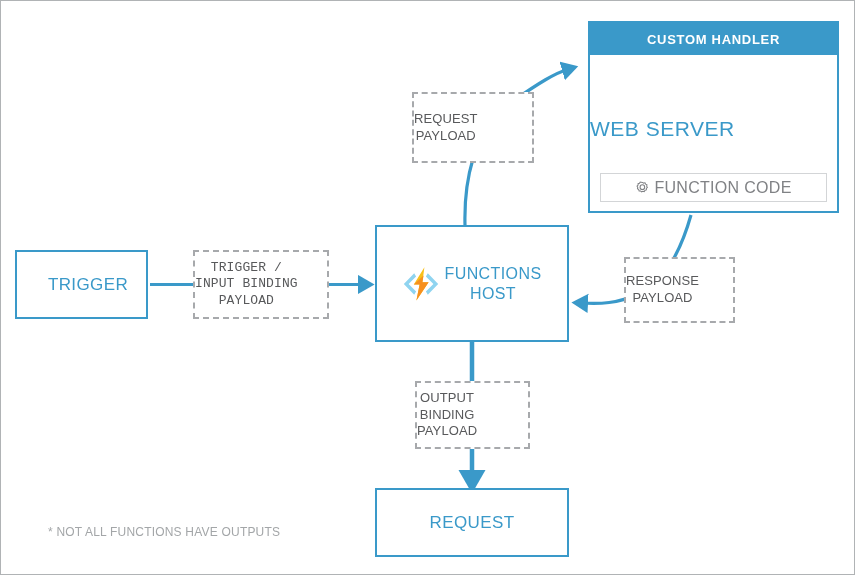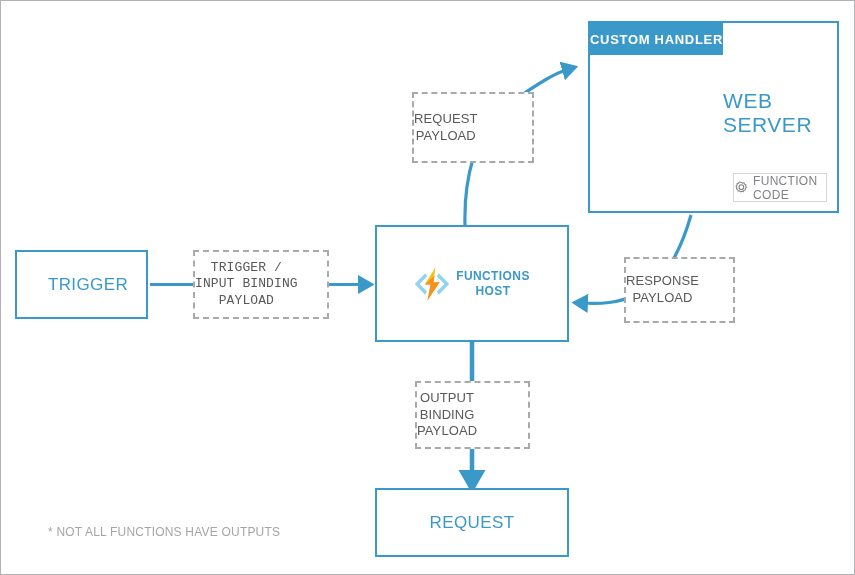--- a/index.html
+++ b/index.html
@@ -46,34 +46,34 @@
   }
 
   
   #trigger-box { left: 14px; top: 249px; width: 133px; height: 69px; padding-left: 13px; }
 
   
   #functions-host-box {
     left: 374px; top: 224px; width: 194px; height: 117px;
     flex-direction: row; gap: 6px;
   }
-  #functions-host-box .node-label { font-size: 12px; line-height: 1.25; font-weight: bold; }
+  #functions-host-box .node-label { font-size: 16px; line-height: 1.25; }
   .fn-logo { width: 36px; height: 38px; flex: 0 0 auto; }
 
   
   #target-box { left: 374px; top: 487px; width: 194px; height: 69px; }
 
   
   #custom-handler-panel {
     left: 587px; top: 20px; width: 251px; height: 192px;
     border: 2px solid #3a99c9;
     background: #ffffff;
     z-index: 3;
     display: flex;
-    flex-direction: row;
+    flex-direction: column;
   }
   #custom-handler-header {
     background: #3a99c9;
     color: #ffffff;
     height: 32px;
     display: flex;
     align-items: center;
     justify-content: center;
     font-size: 13px;
     font-weight: bold;
@@ -98,21 +98,21 @@
     position: absolute;
     left: 10px; right: 10px; bottom: 9px;
     height: 27px;
     border: 1px solid #d3d5d7;
     background: #ffffff;
     display: flex;
     align-items: center;
     justify-content: center;
     gap: 4px;
     color: #808285;
-    font-size: 12px;
+    font-size: 16px;
     letter-spacing: 0.3px;
   }
   .gear-icon { width: 15px; height: 15px; flex: 0 0 auto; display: block; }
 
   
   .dashed-box {
     border: 2px dashed #a7a9ac;
     background: #ffffff;
     display: flex;
     align-items: center;

